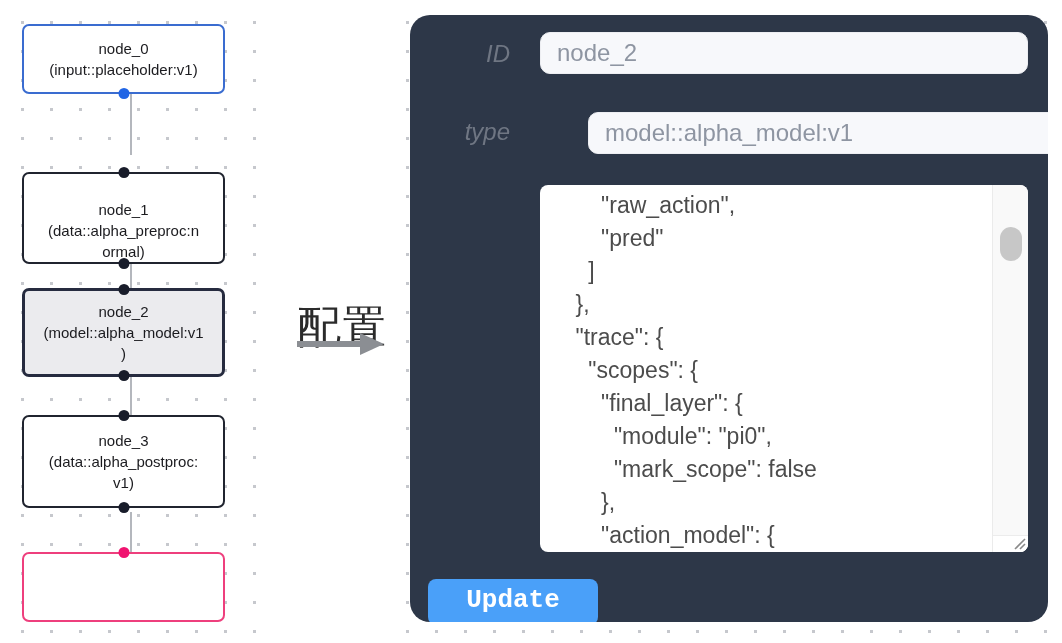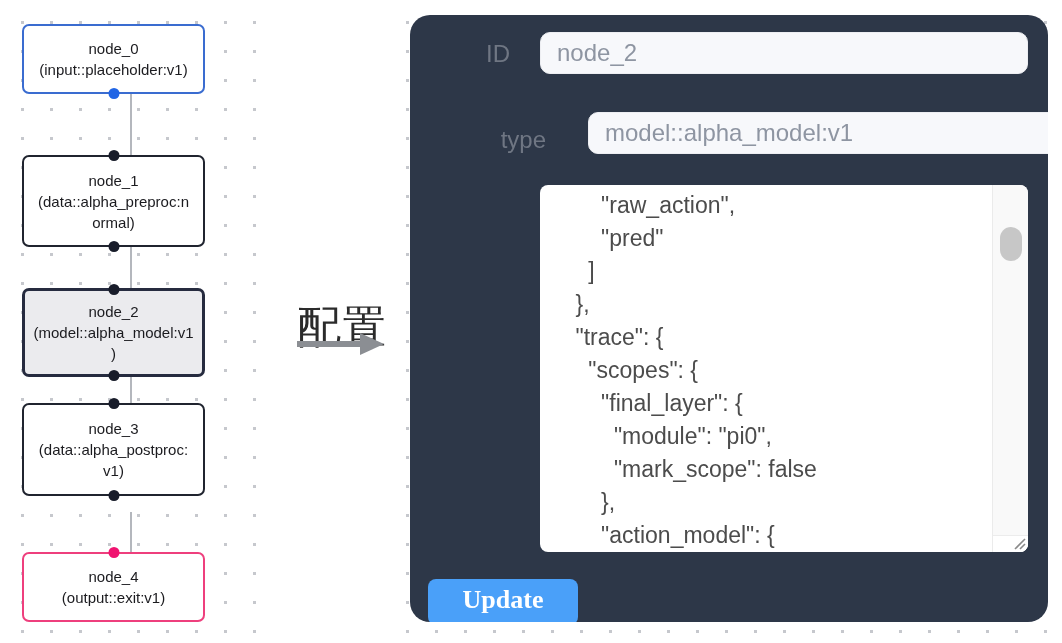--- a/index.html
+++ b/index.html
@@ -6,28 +6,28 @@
   body{font-family:"Liberation Sans","DejaVu Sans",sans-serif;}
   .stage{position:relative;width:1062px;height:643px;overflow:hidden;background:#ffffff;}
 
   
   .dotted{background-image:radial-gradient(circle,#c6c8cd 1.5px,transparent 1.6px);
           background-size:29px 29px;background-position:8px 8px;}
   .flow-canvas{position:absolute;left:0;top:0;width:282px;height:643px;}
   .right-area{position:absolute;left:385px;top:0;width:677px;height:643px;}
 
   
-  .node{position:absolute;left:22px;width:183px;box-sizing:border-box;border-radius:7px;
+  .node{position:absolute;left:22px;width:203px;box-sizing:border-box;border-radius:7px;
         background:#ffffff;display:flex;align-items:center;justify-content:center;
         text-align:center;font-size:15px;line-height:21px;font-weight:500;color:#1b1b1f;
         white-space:pre-line;z-index:2;}
   .node-0{top:24px;height:70px;border:2px solid #3a6cd0;}
-  .node-1{top:155px;height:92px;border:2px solid #20242f;}
+  .node-1{top:172px;height:92px;border:2px solid #20242f;align-items:flex-end;}
   .node-2{top:288px;height:89px;border:3px solid #262b3f;background:#ebebee;}
-  .node-3{top:403px;height:93px;border:2px solid #20242f;}
+  .node-3{top:415px;height:93px;border:2px solid #20242f;}
   .node-4{top:552px;height:70px;border:2px solid #ee3f7d;}
 
   .port{position:absolute;left:50%;width:11px;height:11px;border-radius:50%;
         transform:translateX(-50%);z-index:3;}
   .port-top{top:-7px;}
   .port-bottom{bottom:-7px;}
   .port-dark{background:#181c2a;}
   .port-blue{background:#2165e5;}
   .port-pink{background:#f01370;}
 
@@ -39,23 +39,23 @@
 
   
   .transition-label{position:absolute;left:297px;top:298px;font-size:44px;color:#2b2b2b;
                     letter-spacing:1px;z-index:4;}
   .transition-arrow{position:absolute;left:296px;top:332px;z-index:4;}
 
   
   .config-panel{position:absolute;left:25px;top:15px;width:638px;height:607px;
                 background:#2d3748;border-radius:20px;overflow:hidden;}
   .field-label{position:absolute;left:0;width:100px;text-align:right;color:#6f7683;
-               font-size:24px;line-height:30px;}
+               font-size:24px;line-height:30px;font-style:italic;}
   .label-id{top:24px;}
-  .label-type{top:110px;padding-left:36px;}
+  .label-type{top:102px;}
   .label-config{top:182px;}
 
   .panel-input{position:absolute;left:130px;width:488px;height:42px;box-sizing:border-box;
                padding:0 16px;font-size:24px;color:#8e95a2;background:#f7f8fb;
                border:1px solid #edeef2;border-radius:10px;outline:none;
                font-family:"Liberation Sans","DejaVu Sans",sans-serif;}
   .input-id{top:17px;}
   .input-type{top:97px;margin-left:48px;}
 
   .config-box{position:absolute;left:130px;top:170px;width:488px;height:367px;
@@ -64,25 +64,25 @@
                margin:0;padding:4px 0 0 10px;font-family:"Liberation Sans","DejaVu Sans",sans-serif;
                font-size:23px;line-height:33px;color:#4c4c4c;white-space:pre;overflow:hidden;}
   .scroll-track{position:absolute;right:0;top:0;width:35px;height:100%;
                 background:#f9f9f9;border-left:1px solid #ebebeb;}
   .scroll-thumb{position:absolute;right:6px;top:42px;width:22px;height:34px;
                 border-radius:11px;background:#c7c7c7;}
   .resize-corner{position:absolute;right:0;bottom:0;width:35px;height:16px;
                  background:#ffffff;border-top:1px solid #ececec;}
   .resize-grip{position:absolute;right:1px;bottom:1px;}
 
-  .update-button{position:absolute;left:18px;top:564px;width:150px;height:46px;
+  .update-button{position:absolute;left:18px;top:564px;width:170px;height:46px;
                  background:#4aa0f9;border:none;border-radius:8px;color:#ffffff;
                  font-size:26px;font-weight:600;display:flex;align-items:center;
                  justify-content:center;padding-bottom:6px;cursor:pointer;
-                 font-family:Liberation Serif, serif;}
+                 font-family:Liberation Mono, monospace;}
 </style>
 </head>
 <body>
 
 <div class="stage">
 
   <div class="flow-canvas dotted">
 
     <div class="edge edge-0"></div>
     <div class="edge edge-1"></div>
@@ -113,22 +113,20 @@
 
     <div class="node node-3">
       <span>node_3
 (data::alpha_postproc:
 v1)</span>
       <span class="port port-top port-dark"></span>
       <span class="port port-bottom port-dark"></span>
     </div>
 
     <div class="node node-4">
-      <span>node_4
-(output::exit:v1)</span>
       <span class="port port-top port-pink"></span>
     </div>
   </div>
 
   <div class="transition-label">配置</div>
   <svg class="transition-arrow" width="90" height="24">
     <rect x="1" y="9" width="66" height="6" fill="#8b8e93"></rect>
     <polygon points="64,1 88,12 64,23" fill="#8b8e93"></polygon>
   </svg>
 

